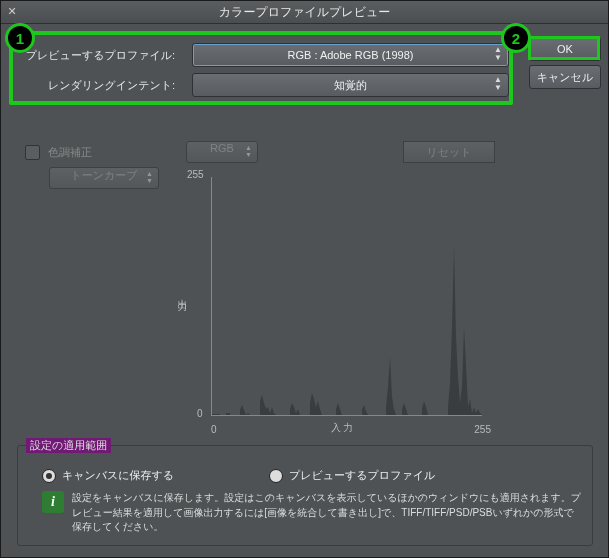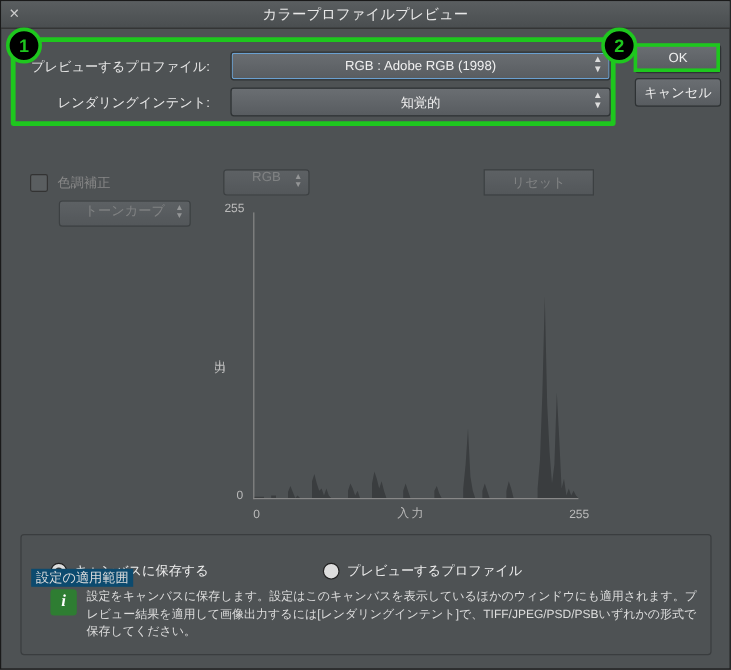--- a/index.html
+++ b/index.html
@@ -36,21 +36,21 @@
   .y255{position:absolute;left:-24px;top:-2px;color:#bbb;font-size:10px;}
   .y0{position:absolute;left:-14px;bottom:12px;color:#bbb;font-size:10px;}
   .ylabel{position:absolute;left:-36px;top:120px;color:#bbb;font-size:10px;writing-mode:vertical-rl;letter-spacing:2px;}
   .x0{position:absolute;left:0;bottom:-4px;color:#bbb;font-size:10px;}
   .x255{position:absolute;right:0;bottom:-4px;color:#bbb;font-size:10px;}
   .xlabel{position:absolute;left:120px;bottom:-4px;color:#bbb;font-size:10px;letter-spacing:2px;}
   .hist-box{position:absolute;left:0;top:6px;width:270px;height:238px;border-left:1px solid #888;border-bottom:1px solid #888;}
   .hist-box svg{position:absolute;left:0;bottom:0;width:270px;height:238px;}
   .hist-box path{fill:#3a3d3f;stroke:none;}
   .scope-group{position:absolute;left:16px;top:444px;width:576px;border:1px solid #3a3d3f;border-radius:3px;padding:22px 10px 10px 10px;box-sizing:border-box;}
-  .scope-legend{position:absolute;left:8px;top:-8px;background:#0c4a6e;padding:0 4px;color:#ddd;font-size:11px;margin-top:36px;}
+  .scope-legend{position:absolute;left:8px;top:-8px;background:#701a75;padding:0 4px;color:#ddd;font-size:11px;}
   .radio-row{display:flex;gap:95px;align-items:center;margin-bottom:8px;padding-left:14px;}
   .radio{width:12px;height:12px;border:1px solid #222;border-radius:50%;background:#ddd;display:inline-flex;align-items:center;justify-content:center;margin-right:6px;vertical-align:middle;}
   .radio.checked::after{content:"";width:6px;height:6px;background:#333;border-radius:50%;}
   .radio-label{color:#eee;font-size:11px;display:flex;align-items:center;}
   .info-row{display:flex;gap:8px;align-items:flex-start;padding-left:14px;}
   .info-icon{width:22px;height:22px;background:#2e7d32;border-radius:3px;display:flex;align-items:center;justify-content:center;color:#fff;font-weight:bold;font-family:Georgia,serif;font-style:italic;font-size:14px;flex-shrink:0;}
   .info-text{color:#ddd;font-size:10px;line-height:1.45;}
 </style>
 </head>
 <body>
@@ -140,17 +140,17 @@
         <span class="radio checked"></span>
         <span>キャンバスに保存する</span>
       </label>
       <label class="radio-label">
         <span class="radio"></span>
         <span>プレビューするプロファイル</span>
       </label>
     </div>
     <div class="info-row">
       <div class="info-icon">i</div>
-      <div class="info-text">設定をキャンバスに保存します。設定はこのキャンバスを表示しているほかのウィンドウにも適用されます。プレビュー結果を適用して画像出力するには[レンダリングインテント]で、TIFF/JPEG/PSD/PSBいずれかの形式で保存してください。</div>
+      <div class="info-text">設定をキャンバスに保存します。設定はこのキャンバスを表示しているほかのウィンドウにも適用されます。プレビュー結果を適用して画像出力するには[画像を統合して書き出し]で、TIFF/TIFF/PSD/PSBいずれかの形式で保存してください。</div>
     </div>
   </div>
 
 </div>
 
 </body></html>

